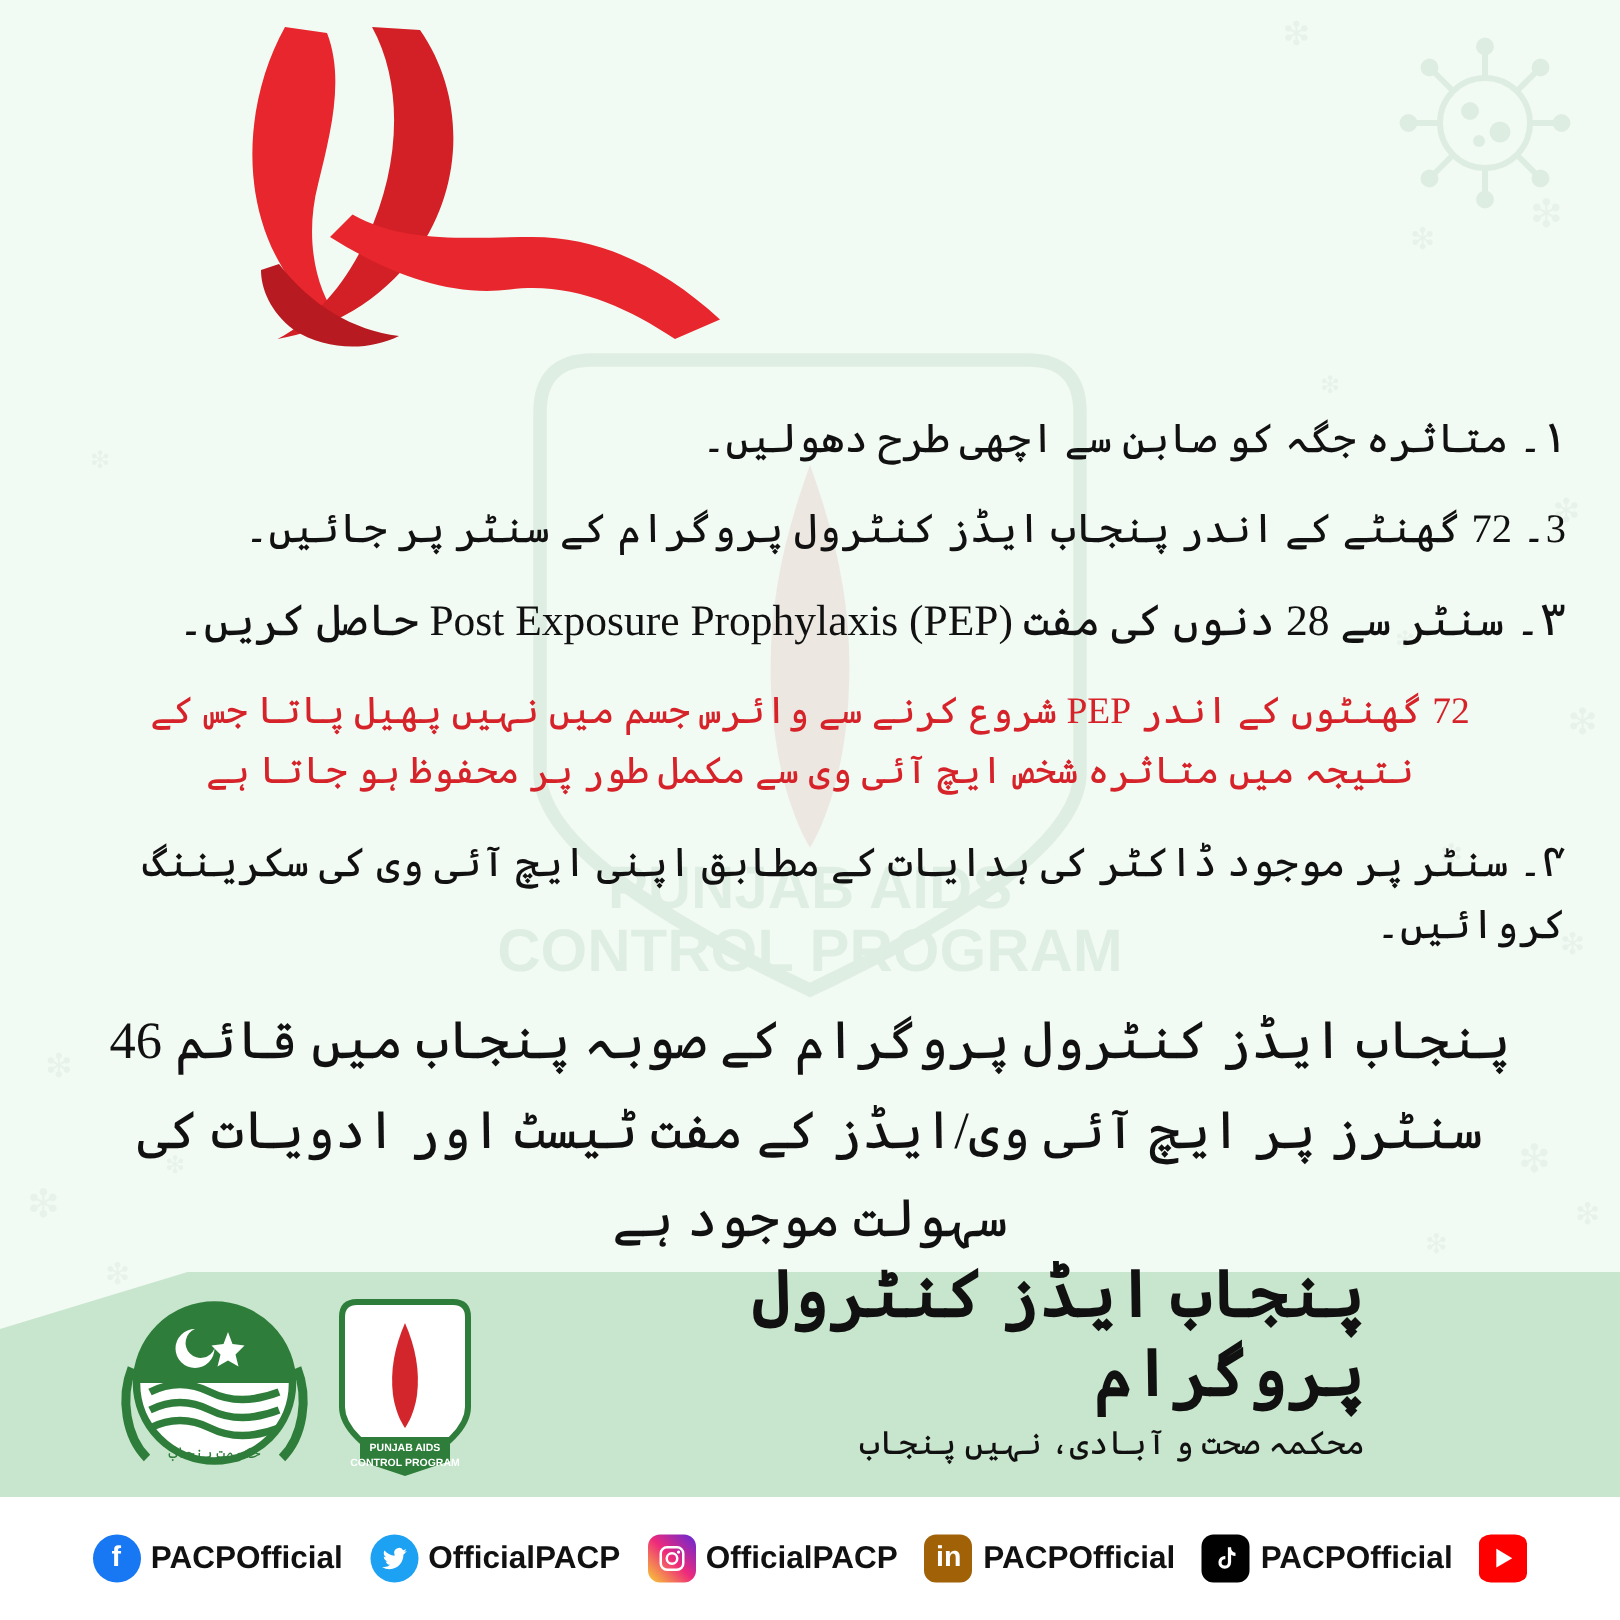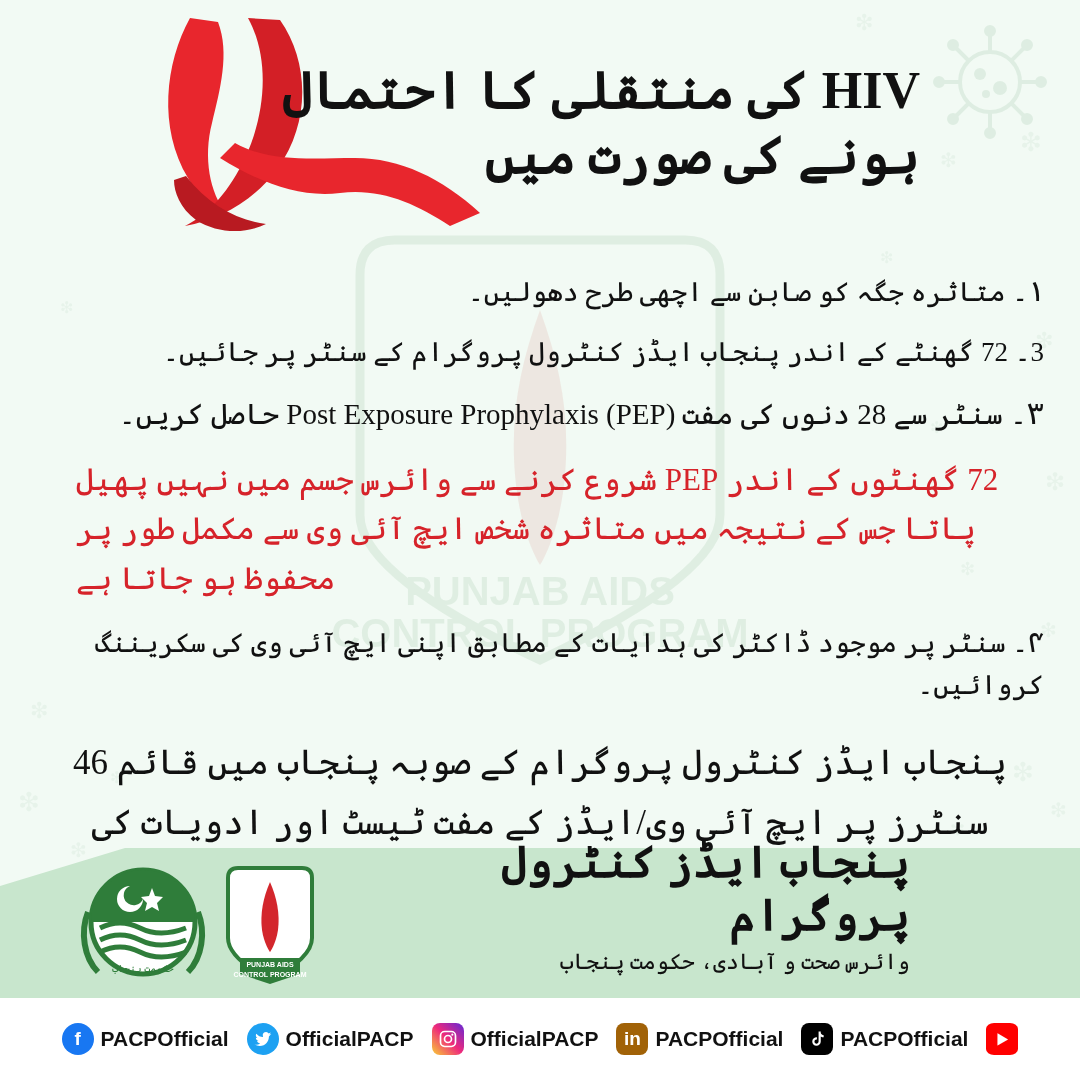--- a/index.html
+++ b/index.html
@@ -95,23 +95,23 @@
     color: #2b6fd6;
     direction: ltr;
     display: inline-block;
     font-family: "Liberation Serif", serif;
     font-size: 26px;
   }
   .item-big { font-size: 29px; }
 
   .note {
     color: #d6232a;
-    font-size: 31px;
+    font-size: 25px;
     line-height: 1.6;
-    text-align: left;
+    text-align: center;
     margin: 12px 40px 20px 40px;
   }
 
   .closing {
     margin-top: 26px;
     font-size: 35px;
     line-height: 1.7;
     text-align: center;
     padding: 0 24px;
     font-weight: normal;
@@ -251,21 +251,20 @@
       <line x1="39" y1="81" x2="26" y2="94"></line>
         <circle cx="23" cy="97" r="4" fill="#cfe4d4"></circle>
       <line x1="81" y1="81" x2="94" y2="94"></line>
         <circle cx="97" cy="97" r="4" fill="#cfe4d4"></circle>
       <circle cx="50" cy="52" r="6" fill="#cfe4d4" stroke="none"></circle>
       <circle cx="70" cy="66" r="7" fill="#cfe4d4" stroke="none"></circle>
       <circle cx="56" cy="72" r="4" fill="#cfe4d4" stroke="none"></circle>
     </g>
   </svg>
 
-  <div class="title">HIV کی منتقلی کا احتمال ہونے کی صورت میں</div>
 
   <div class="content">
 
     <div class="item">١۔ متاثرہ جگہ کو صابن سے اچھی طرح دھولیں۔</div>
 
     <div class="item">3۔ 72 گھنٹے کے اندر پنجاب ایڈز کنٹرول پروگرام کے سنٹر پر جائیں۔</div>
 
 
     <div class="item item-big">٣۔ سنٹر سے 28 دنوں کی مفت Post Exposure Prophylaxis (PEP) حاصل کریں۔</div>
 
@@ -273,21 +272,21 @@
 
     <div class="item">۴۔ سنٹر پر موجود ڈاکٹر کی ہدایات کے مطابق اپنی ایچ آئی وی کی سکریننگ کروائیں۔</div>
 
     <div class="closing">پنجاب ایڈز کنٹرول پروگرام کے صوبہ پنجاب میں قائم 46 سنٹرز پر ایچ آئی وی/ایڈز کے مفت ٹیسٹ اور ادویات کی سہولت موجود ہے</div>
   </div>
 
   <div class="footer-band"></div>
 
   <div class="footer-text">
     <div class="footer-title">پنجاب ایڈز کنٹرول پروگرام</div>
-    <div class="footer-sub">وائرس صحت و آبادی، حکومت پنجاب</div>
+    <div class="footer-sub">محکمہ صحت و آبادی، نہیں پنجاب</div>
   </div>
 
   <svg class="logo-pacp" viewBox="0 0 100 128">
     <path d="M8 16 Q8 6 18 6 L82 6 Q92 6 92 16 L92 76 Q92 96 50 118 Q8 96 8 76 Z" fill="#ffffff" stroke="#2f7d3a" stroke-width="4"></path>
     <path d="M50 20 C43 36 40 52 42 68 C44 82 50 90 50 90 C50 90 56 82 58 68 C60 52 57 36 50 20 Z" fill="#d3262c"></path>
     <path d="M20 96 L80 96 L80 112 L50 122 L20 112 Z" fill="#2f7d3a"></path>
     <text x="50" y="105" text-anchor="middle" font-size="7" fill="#ffffff" font-family="Liberation Sans, sans-serif" font-weight="bold">PUNJAB AIDS</text>
     <text x="50" y="115" text-anchor="middle" font-size="7" fill="#ffffff" font-family="Liberation Sans, sans-serif" font-weight="bold">CONTROL PROGRAM</text>
   </svg>
 

